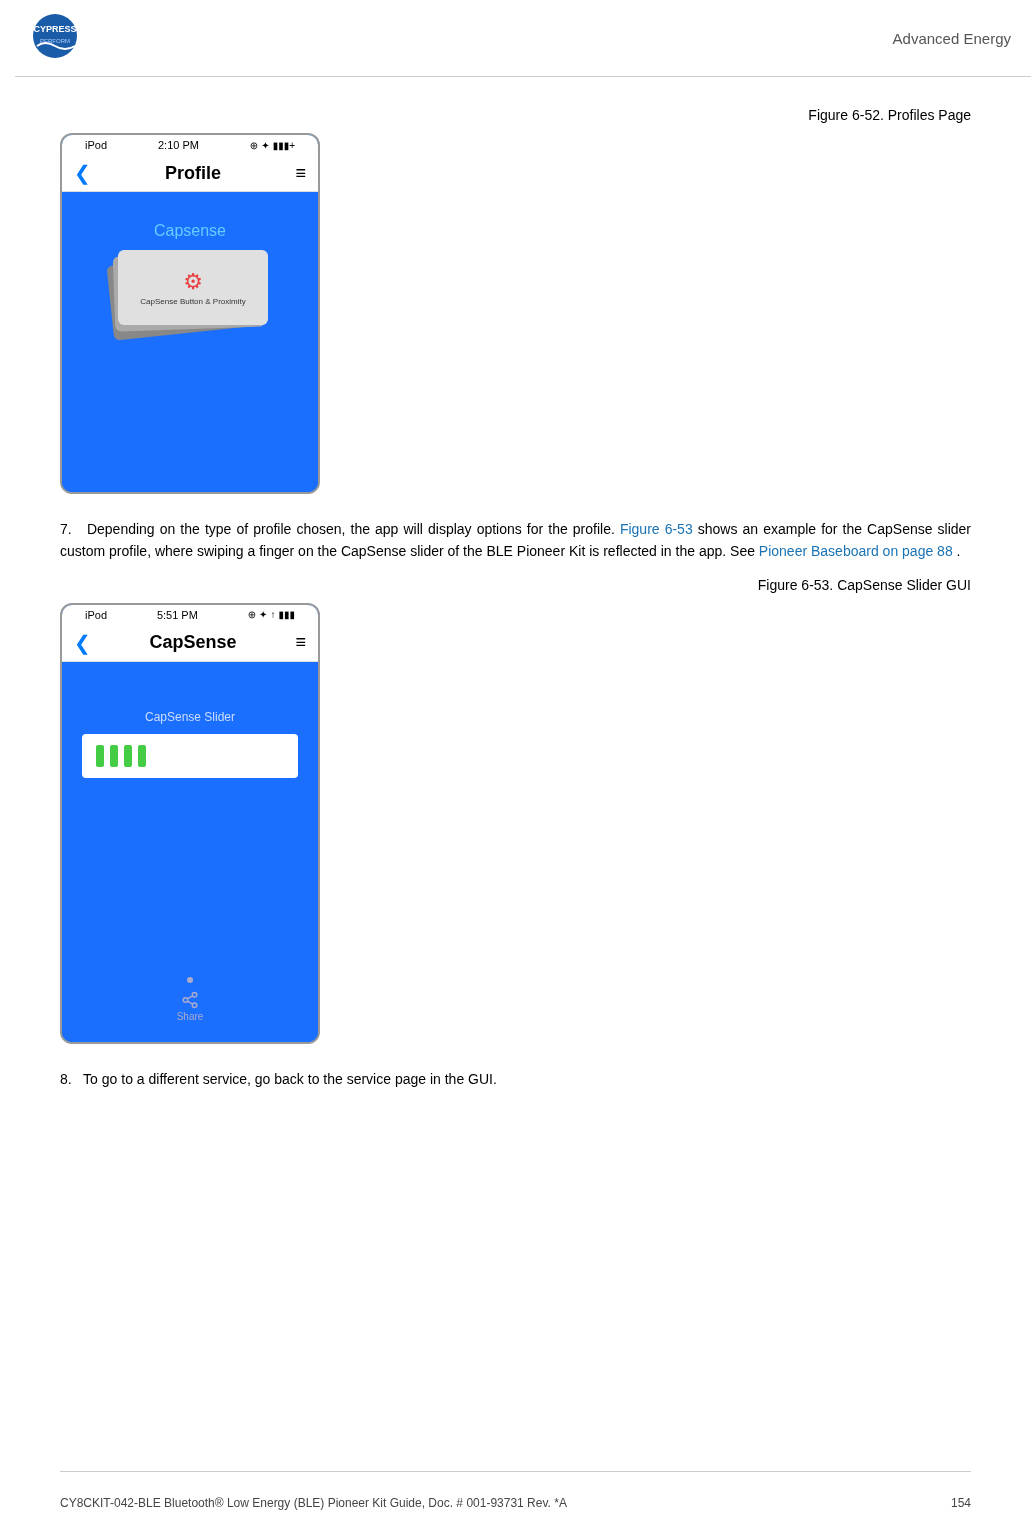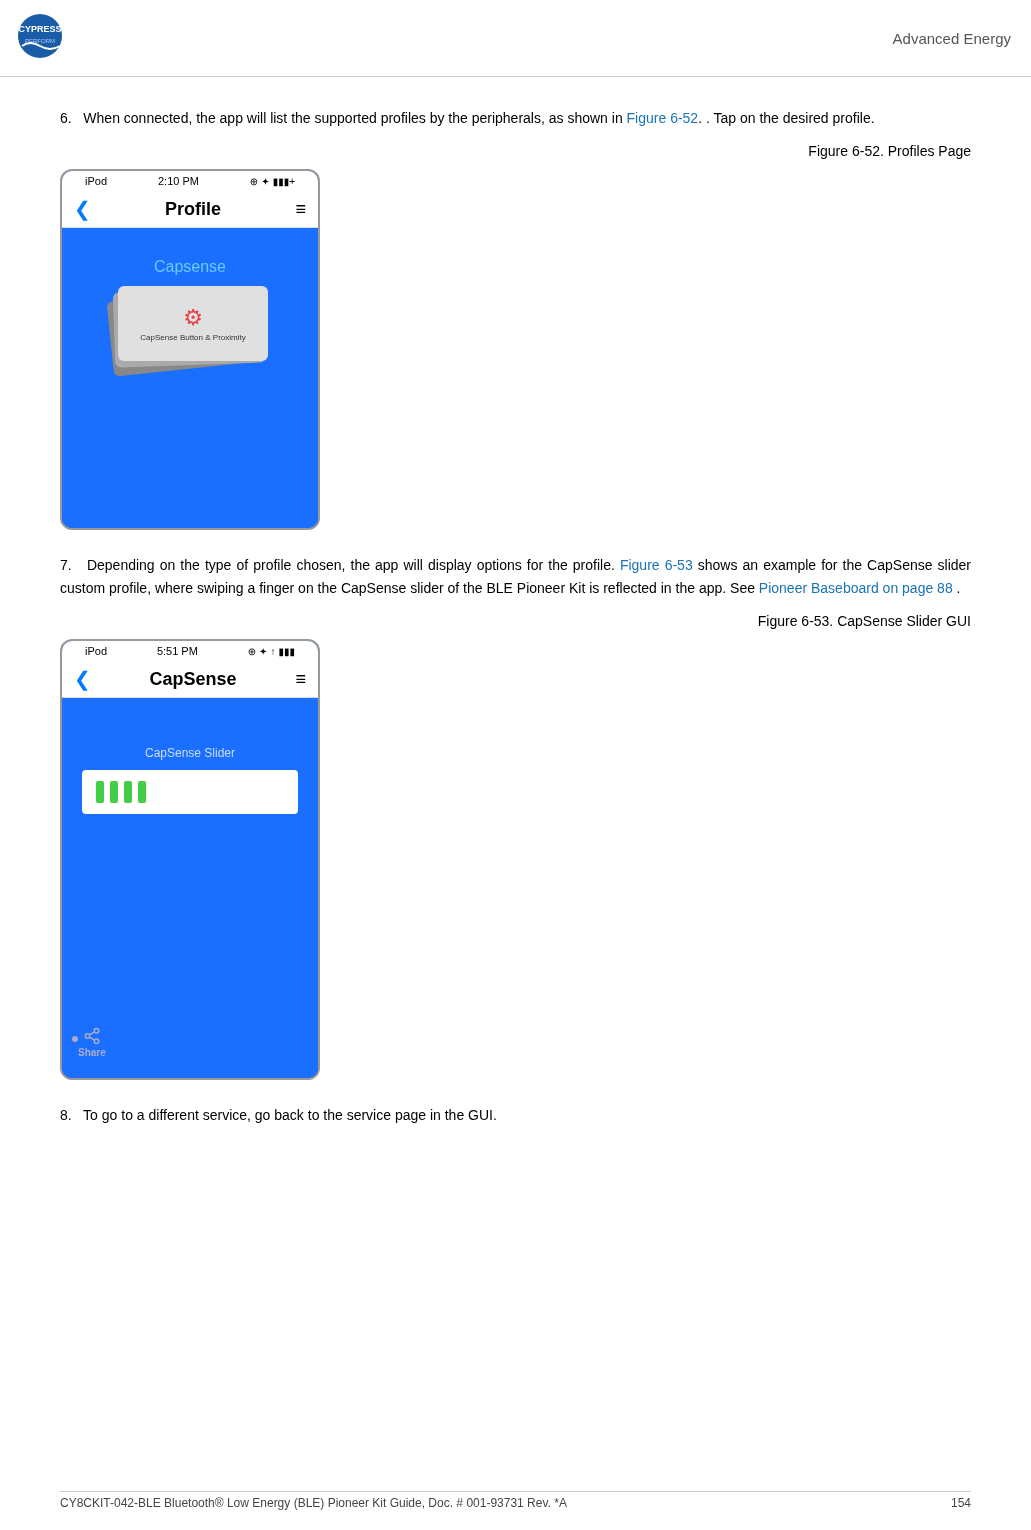--- a/index.html
+++ b/index.html
@@ -13,20 +13,21 @@
       position: relative;
     }
 
     
     .header {
       display: flex;
       justify-content: space-between;
       align-items: center;
       padding: 8px 20px 8px 10px;
       border-bottom: 1px solid #ccc;
+      margin-left: 15px;
     }
     .logo-container {
       display: flex;
       align-items: center;
     }
     .logo-icon {
       width: 70px;
       height: 60px;
       position: relative;
     }
@@ -205,24 +206,23 @@
     .slider-bar {
       width: 8px;
       height: 22px;
       background: #44cc44;
       border-radius: 2px;
     }
 
     .capsense-bottom {
       margin-top: 60px;
       display: flex;
-      flex-direction: row;
+      flex-direction: column;
       align-items: center;
       padding-bottom: 10px;
-      font-weight: bold;
     }
 
     .bottom-dot {
       width: 6px;
       height: 6px;
       background: #aac;
       border-radius: 50%;
       margin-bottom: 8px;
     }
 
@@ -250,21 +250,21 @@
     .footer {
       position: absolute;
       bottom: 20px;
       left: 60px;
       right: 60px;
       display: flex;
       justify-content: space-between;
       font-size: 12px;
       color: #444;
       border-top: 1px solid #ccc;
-      padding-top: 4px;
+      padding-top: 24px;
     }
   </style>
 </head>
 <body>
 
 <div class="header">
   <div class="logo-container">
     <div class="logo-icon">
       <svg width="70" height="60" viewBox="0 0 70 60">
 
@@ -275,27 +275,20 @@
         <path d="M12 38 Q20 32 30 38 Q40 44 50 38" stroke="white" stroke-width="2" fill="none"></path>
       </svg>
     </div>
   </div>
   <div class="header-title">Advanced Energy</div>
 </div>
 
 <div class="content">
 
   <div class="step-item">
-    <p class="step-text">
-      <span>6.</span>
-      &nbsp;
-      <span>When connected, the app will list the supported profiles by the peripherals, as shown in</span>
-      <a class="link-text">Figure 6-52</a>.
-      <span>. Tap on the desired profile.</span>
-    </p>
 
     <p class="figure-label">Figure 6-52.  Profiles Page</p>
 
     <div class="phone-mockup">
 
       <div class="phone-status-bar">
         <span>iPod</span>
         <span>2:10 PM</span>
         <span class="status-icons">
           <span>⊕</span>

